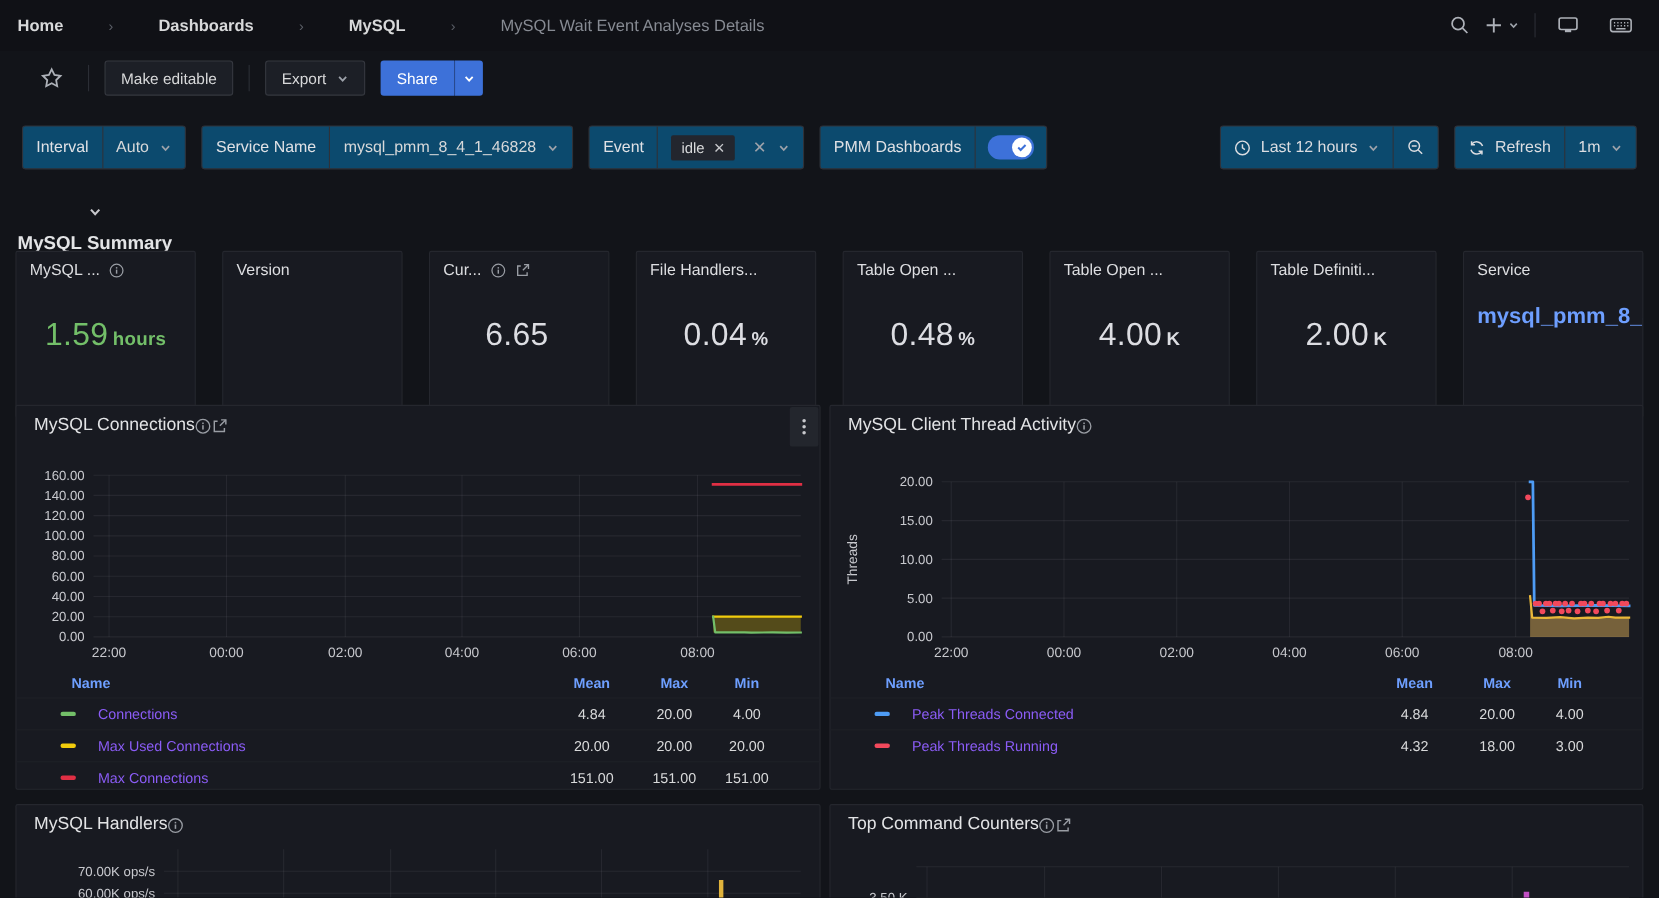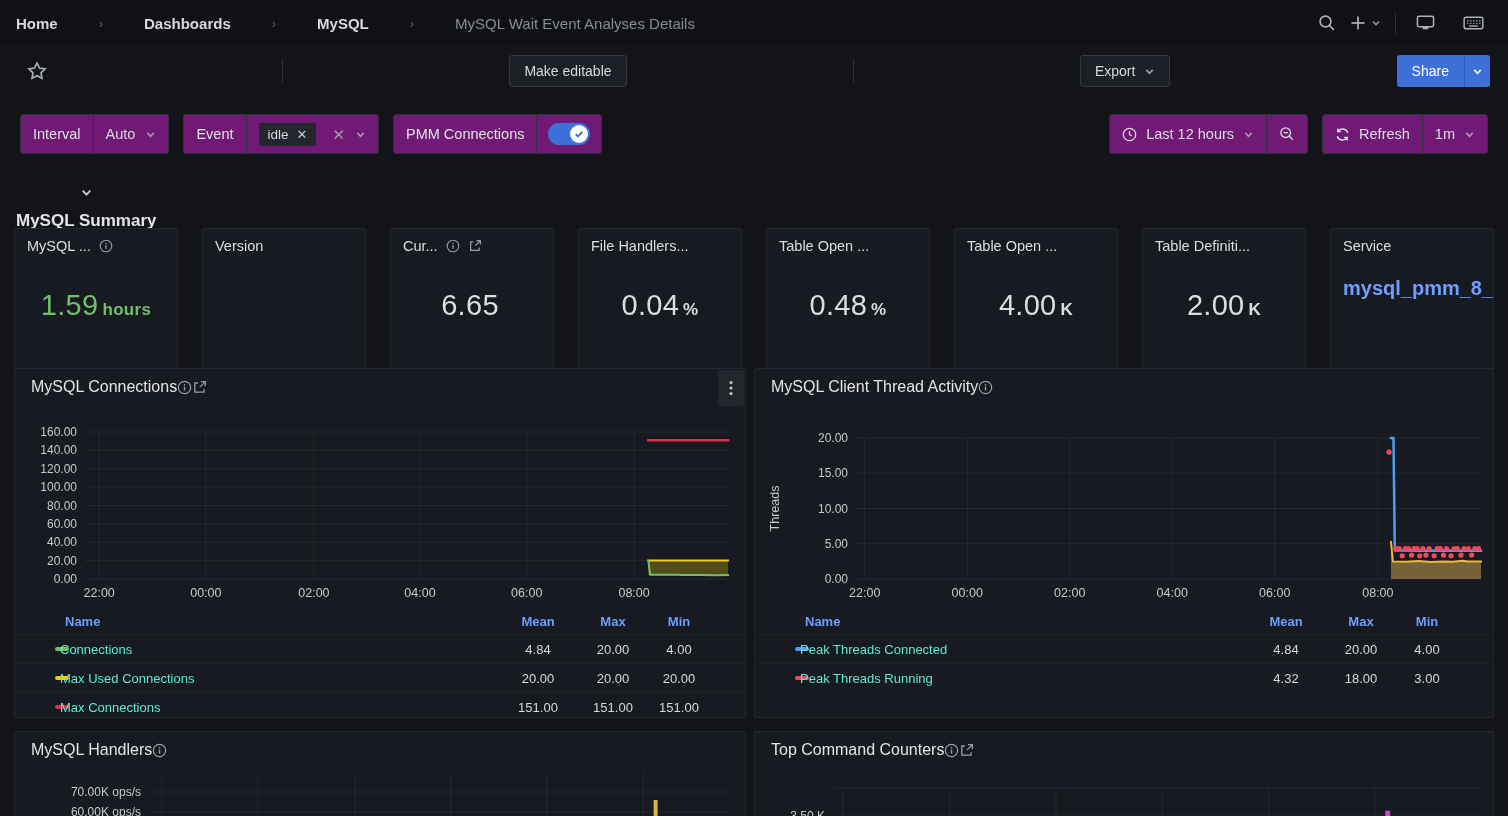--- a/index.html
+++ b/index.html
@@ -13,31 +13,31 @@
   
   .topnav{position:absolute;top:0;left:0;right:0;height:46px;display:flex;align-items:center;padding:0 16px;box-sizing:border-box;background:#101116;}
   .crumbs{display:flex;align-items:center;gap:31px;}
   .crumb{font-size:15px;font-weight:600;color:#d8d9da;white-space:nowrap;cursor:pointer;}
   .crumb.current{color:#878b93;font-weight:400;cursor:default;}
   .crumb-sep{color:#5a5e66;margin:0 10px;font-size:13px;}
   .nav-actions{margin-left:auto;display:flex;align-items:center;}
   .icon-btn{height:32px;min-width:30px;display:flex;align-items:center;justify-content:center;color:#adb1b8;cursor:pointer;padding:0 4px;}
   .nav-divider{width:1px;height:22px;background:#2b2e35;margin:0 10px;}
   
-  .subbar{position:absolute;top:46px;left:0;right:0;height:50px;display:flex;align-items:center;justify-content:space-between;padding:0 18px;box-sizing:border-box;}
+  .subbar{position:absolute;top:46px;left:0;right:0;height:50px;display:flex;align-items:center;justify-content:flex-start;padding:0 28px;box-sizing:border-box;}
   .btn{height:32px;border:1px solid #35383f;background:#1c1f26;border-radius:3px;padding:0 14px;font-size:14px;font-weight:500;color:#d8d9da;display:flex;align-items:center;gap:9px;cursor:pointer;white-space:nowrap;}
   .sub-divider{width:1px;height:24px;background:#2b2e35;margin:0 14px;}
   .share-group{display:flex;margin-left:14px;}
   .btn-primary{height:32px;background:#3d71d9;border:none;border-radius:3px 0 0 3px;padding:0 15px;font-size:14px;font-weight:500;color:#fff;display:flex;align-items:center;cursor:pointer;}
   .btn-primary-caret{width:25px;height:32px;background:#3d71d9;border-left:1px solid #2f5cb8;border-radius:0 3px 3px 0;display:flex;align-items:center;justify-content:center;color:#fff;cursor:pointer;}
   .caret{color:#9da2aa;}
   .btn .caret,.btn-primary-caret .caret{color:inherit;}
   
   .filterbar{position:absolute;top:114px;left:20px;right:20px;height:40px;display:flex;align-items:center;gap:14px;}
-  .fgroup{display:flex;align-items:stretch;height:38px;border:1px solid #2f323a;border-radius:3px;background:#701a75;}
+  .fgroup{display:flex;align-items:stretch;height:38px;border:1px solid #2f323a;border-radius:3px;background:#0c4a6e;}
   .flabel{padding:0 12px;font-size:14.5px;font-weight:500;color:#e0e1e5;display:flex;align-items:center;border-right:1px solid #2f323a;white-space:nowrap;}
   .fvalue{padding:0 12px;display:flex;align-items:center;gap:10px;font-size:14.5px;color:#d8d9da;cursor:pointer;white-space:nowrap;justify-content:flex-end;}
   .chip{background:#23262e;border-radius:2px;padding:4px 9px;display:flex;align-items:center;gap:8px;font-size:13.5px;}
   .chip .x{color:#c7c8cc;font-size:13px;cursor:pointer;line-height:1;}
   .clear-x{color:#9da2aa;font-size:15px;cursor:pointer;line-height:1;}
   .toggle{width:42px;height:22px;border-radius:11px;background:#3d71d9;position:relative;cursor:pointer;margin:0 11px;}
   .toggle .knob{position:absolute;top:2px;right:2px;width:18px;height:18px;border-radius:50%;background:#fff;display:flex;align-items:center;justify-content:center;color:#3d71d9;}
   .time-right{margin-left:auto;display:flex;align-items:center;gap:14px;}
   .seg{display:flex;align-items:center;gap:9px;padding:0 12px;cursor:pointer;font-size:14.5px;font-weight:500;color:#dcdde1;}
   .seg + .seg{border-left:1px solid #2f323a;}
@@ -54,21 +54,21 @@
   .stat-suffix{font-size:17px;font-weight:600;margin-left:4px;}
   .service-link{position:absolute;top:48px;left:12px;right:0;font-size:20px;font-weight:700;color:#6e9fff;white-space:nowrap;overflow:hidden;cursor:pointer;}
   .chart-header{display:flex;align-items:center;padding:9px 16px;font-size:16px;font-weight:500;color:#e3e4e6;}
   .chart-header .icon{color:#999da4;cursor:pointer;}
   .kebab{position:absolute;top:1px;right:1px;width:26px;height:36px;background:#23262d;border-radius:2px;display:flex;align-items:center;justify-content:center;color:#c8c9cd;cursor:pointer;}
   svg.chart{position:absolute;left:0;top:0;}
   
   .legend{position:absolute;left:0;right:0;top:238px;font-size:13px;}
   .lgrow{position:relative;height:28px;border-top:1px solid #1f2127;}
   .lgrow.head{height:27px;border-top:none;color:#6e9fff;font-weight:700;}
-  .lg-name{position:absolute;left:45px;top:50%;transform:translateY(-50%);color:#5eead4;cursor:pointer;white-space:nowrap;}
+  .lg-name{position:absolute;left:74px;top:50%;transform:translateY(-50%);color:#8b5cf6;cursor:pointer;white-space:nowrap;}
   .lgrow.head .lg-name{left:50px;color:#6e9fff;}
   .swatch{position:absolute;left:40px;top:50%;transform:translateY(-50%);width:14px;height:4px;border-radius:2px;}
   .lv{position:absolute;top:50%;transform:translateY(-50%);width:84px;text-align:center;color:#d8d9da;}
   .lv.c1{right:165px;} .lv.c2{right:90px;} .lv.c3{right:24px;}
   .lgrow.head .lv{color:#6e9fff;cursor:pointer;}
 </style>
 </head>
 <body>
 
 <div class="topnav">
@@ -158,34 +158,43 @@
   <div class="fgroup">
     <div class="flabel">Interval</div>
     <div class="fvalue">
       <span>Auto</span>
       <svg class="caret" width="11" height="11" viewBox="0 0 12 12" fill="none" stroke="#9da2aa" stroke-width="1.7">
           <path d="M2.5 4.2L6 8l3.5-3.8"></path>
         </svg>
     </div>
   </div>
   <div class="fgroup">
+    <div class="flabel">Service Name</div>
+    <div class="fvalue">
+      <span>mysql_pmm_8_4_1_46828</span>
+      <svg class="caret" width="11" height="11" viewBox="0 0 12 12" fill="none" stroke="#9da2aa" stroke-width="1.7">
+          <path d="M2.5 4.2L6 8l3.5-3.8"></path>
+        </svg>
+    </div>
+  </div>
+  <div class="fgroup">
     <div class="flabel">Event</div>
     <div class="fvalue">
       <span class="chip">
         <span>idle</span>
         <span class="x">✕</span>
       </span>
       <span class="clear-x" style="margin-left:6px;">✕</span>
       <svg class="caret" width="11" height="11" viewBox="0 0 12 12" fill="none" stroke="#9da2aa" stroke-width="1.7">
           <path d="M2.5 4.2L6 8l3.5-3.8"></path>
         </svg>
     </div>
   </div>
   <div class="fgroup">
-    <div class="flabel">PMM Connections</div>
+    <div class="flabel">PMM Dashboards</div>
     <div style="display:flex;align-items:center;">
       <div class="toggle">
         <div class="knob">
           <svg width="10" height="10" viewBox="0 0 12 12" fill="none" stroke="currentColor" stroke-width="2.2">
               <path d="M2 6.2l2.6 2.6L10 3.4"></path>
             </svg>
         </div>
       </div>
     </div>
   </div>

